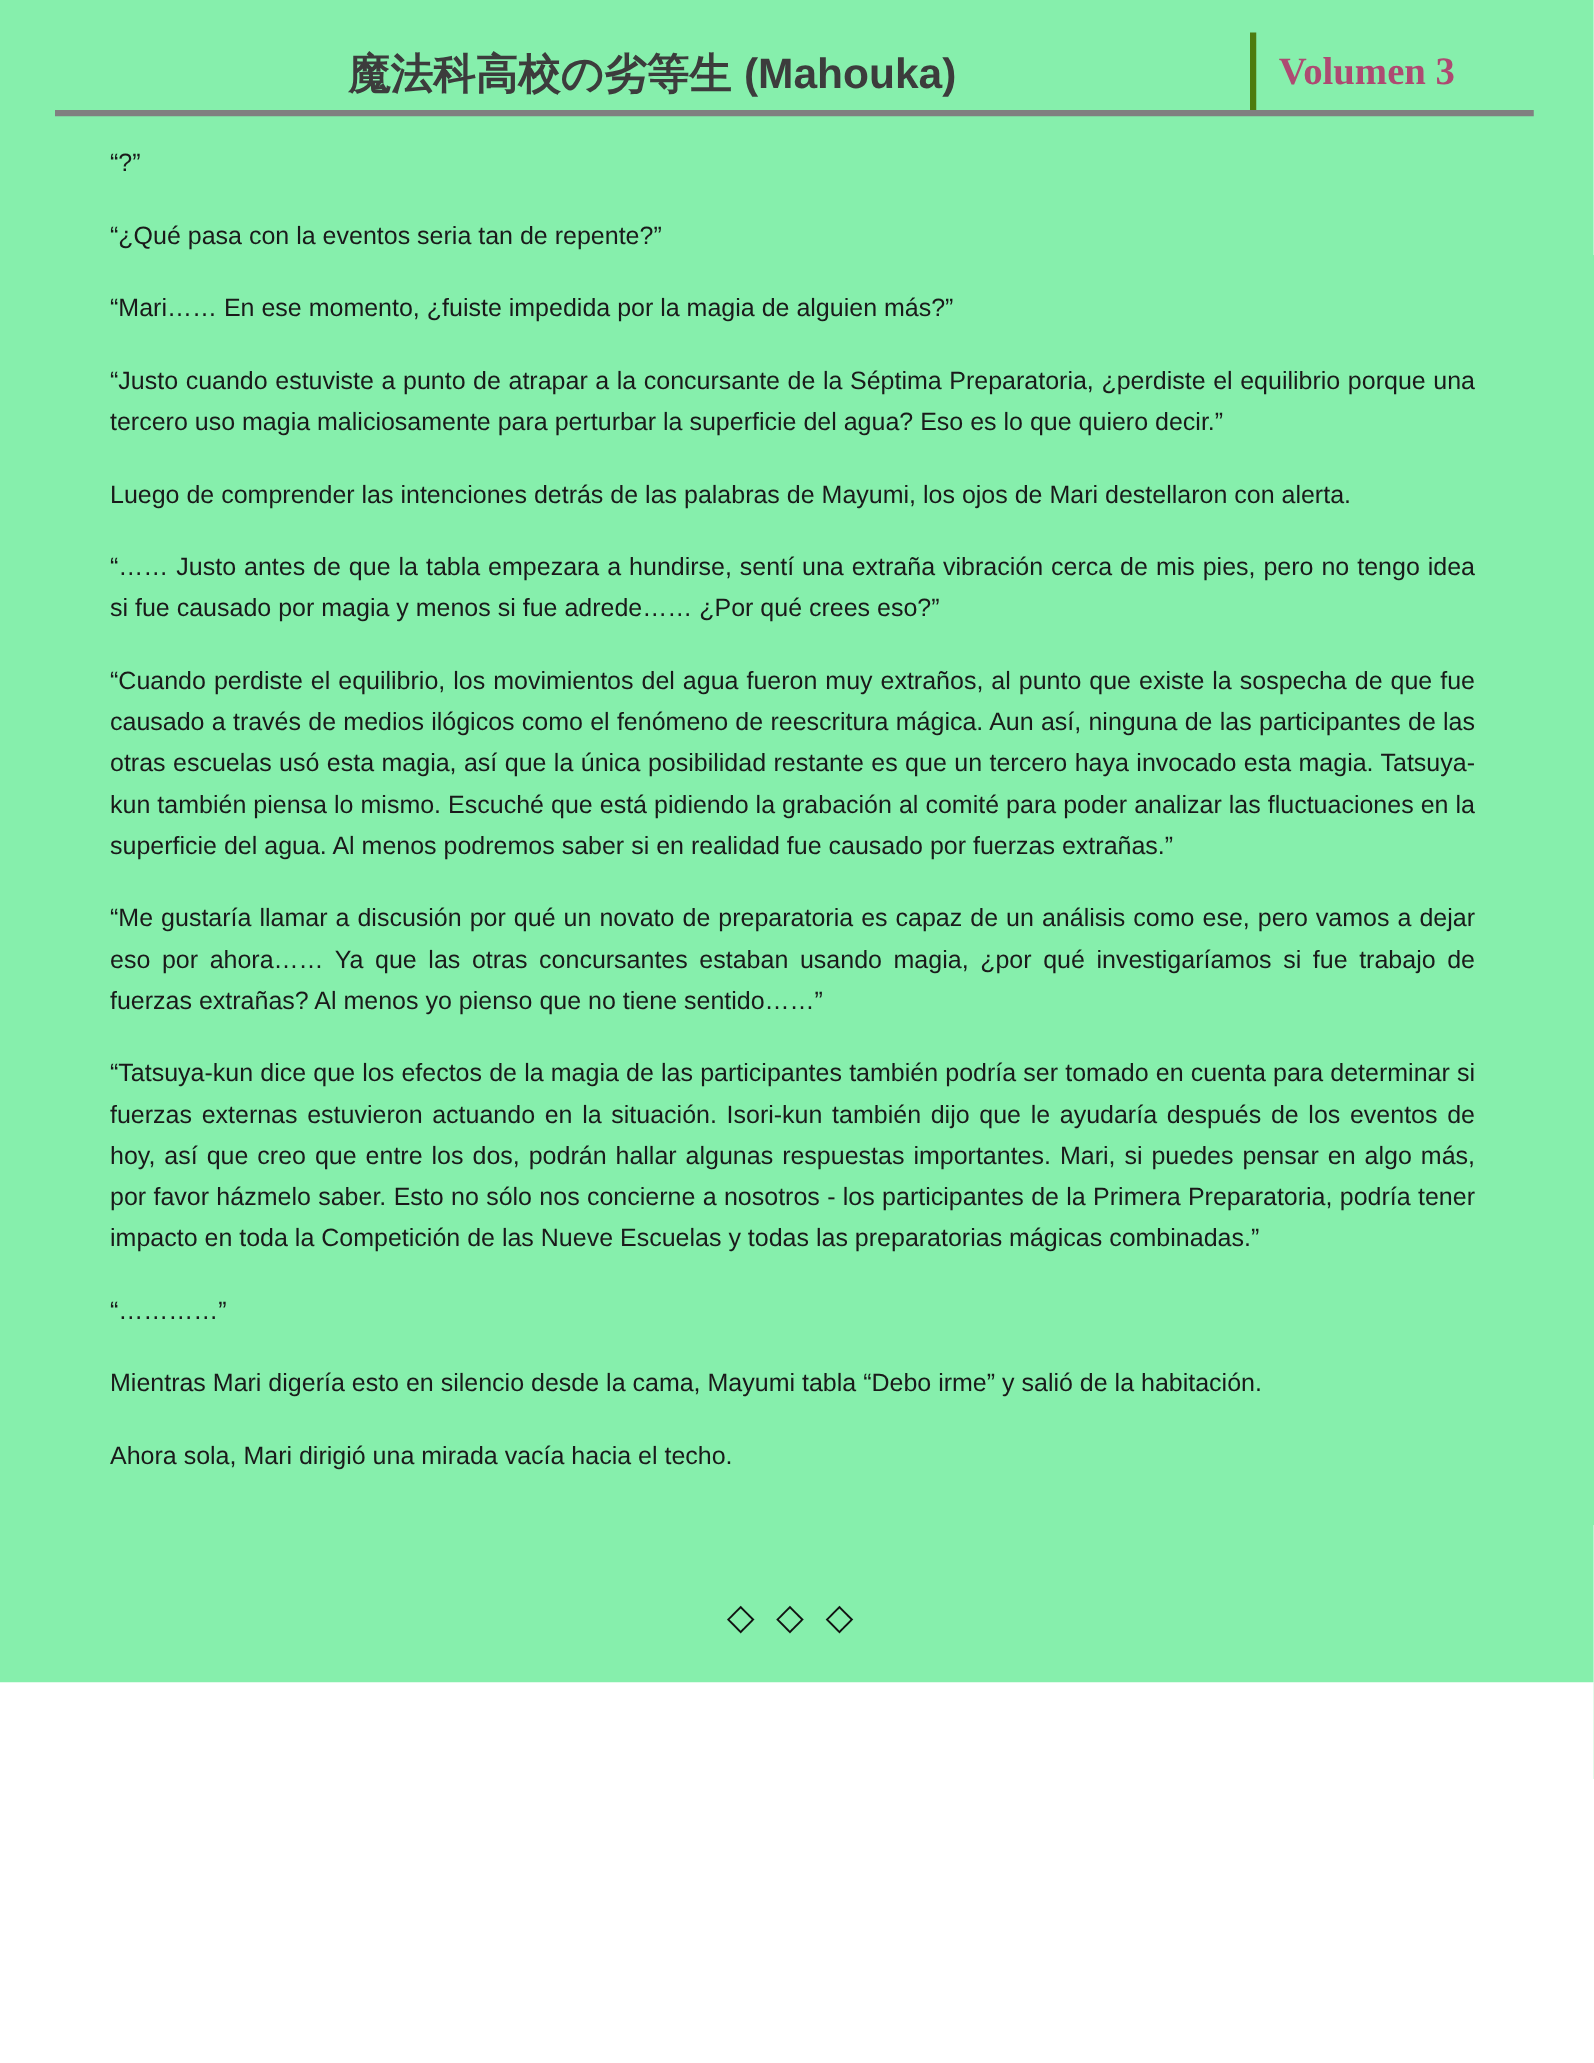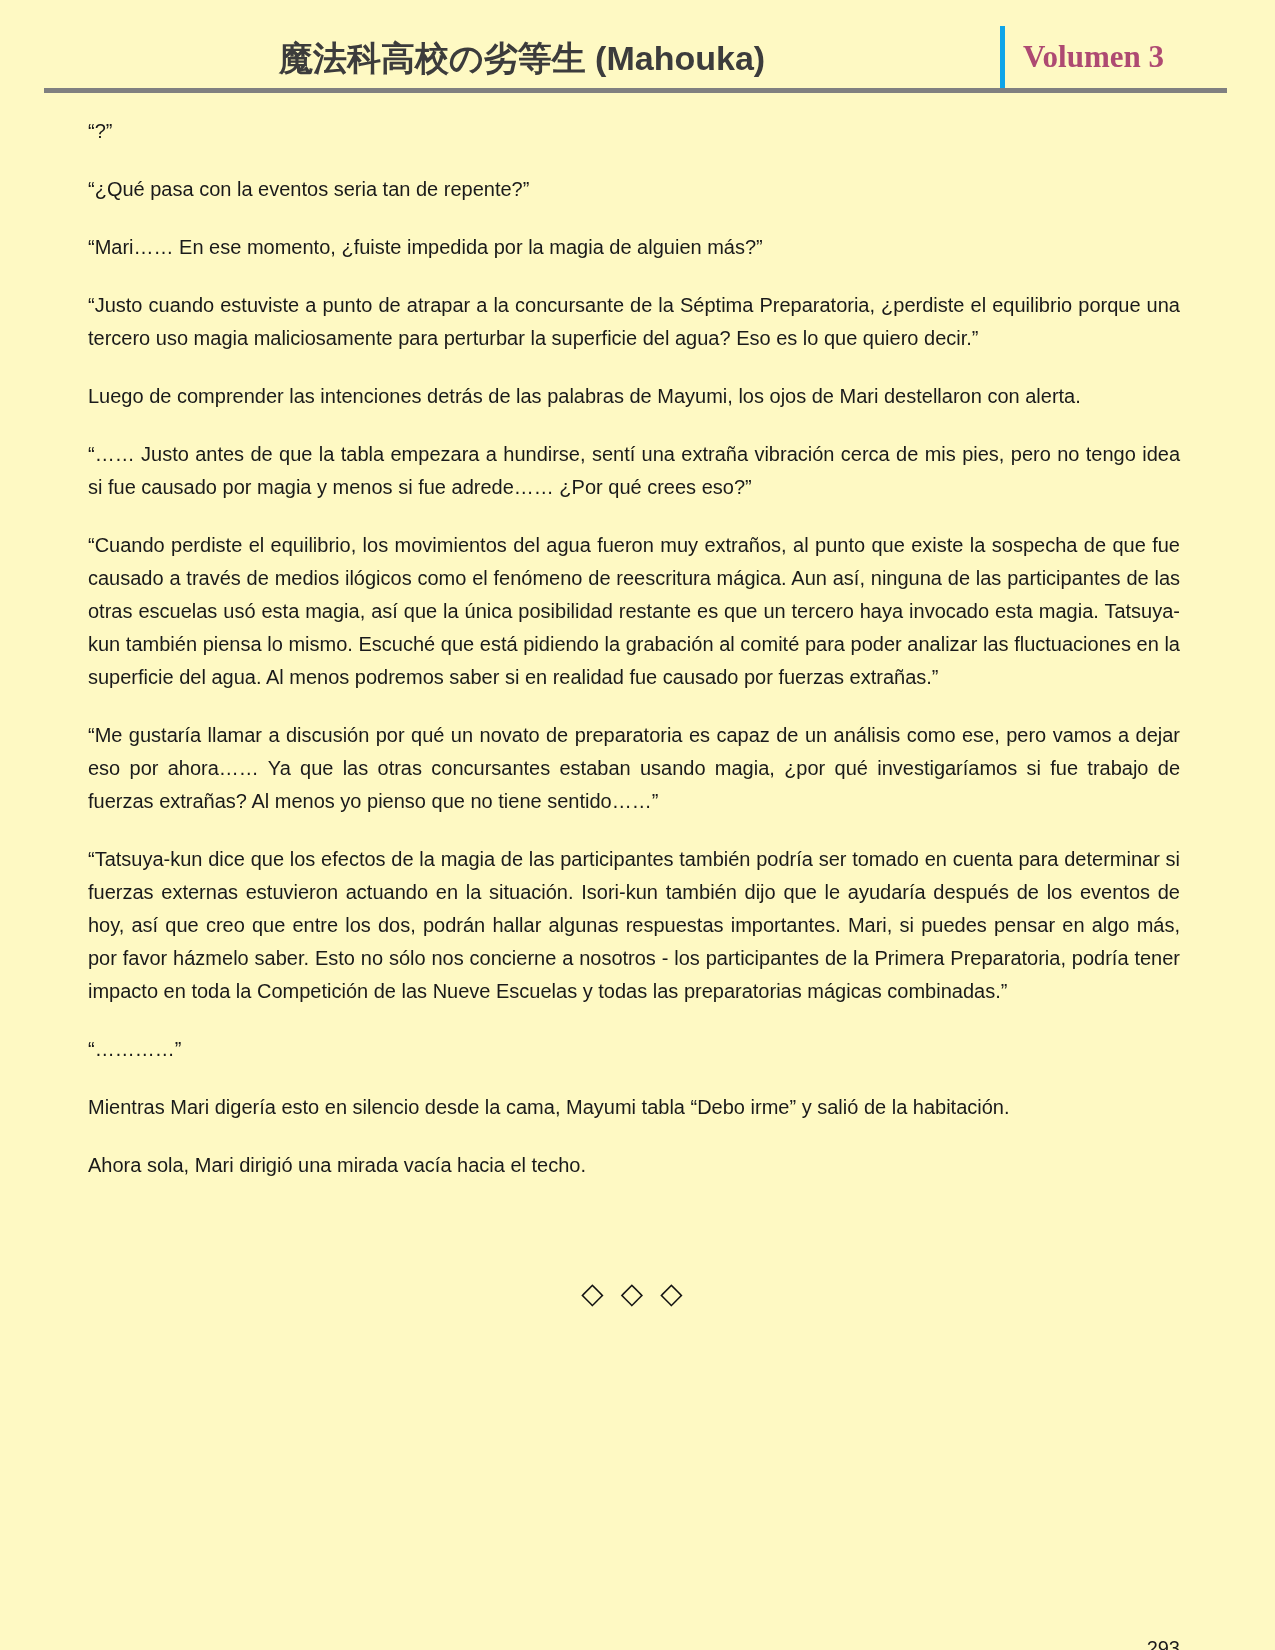--- a/index.html
+++ b/index.html
@@ -3,22 +3,22 @@
 <meta charset="utf-8">
 <style>
   html, body {
     margin: 0;
     padding: 0;
     background: #ffffff;
   }
   .page {
     position: relative;
     width: 1275px;
-    height: 1650px;
-    background: #fef9c3;
+    height: 1346px;
+    background: #86efac;
     box-sizing: border-box;
     font-family: "Liberation Sans", "DejaVu Sans", sans-serif;
     color: #1a1a1a;
     overflow: hidden;
   }
   
   .header {
     display: flex;
     align-items: stretch;
     margin: 26px 48px 0 44px;
@@ -33,21 +33,21 @@
   }
   .book-title {
     font-weight: bold;
     font-size: 34px;
     color: #3c3c3c;
     white-space: nowrap;
   }
   .header-volume-cell {
     width: 227px;
     box-sizing: border-box;
-    border-left: 5px solid #0ea5e9;
+    border-left: 5px solid #4d7c0f;
     padding-left: 18px;
     display: flex;
     align-items: center;
   }
   .volume-label {
     font-family: "Liberation Serif", "DejaVu Serif", serif;
     font-weight: bold;
     font-size: 31px;
     color: #ae4a72;
     white-space: nowrap;

